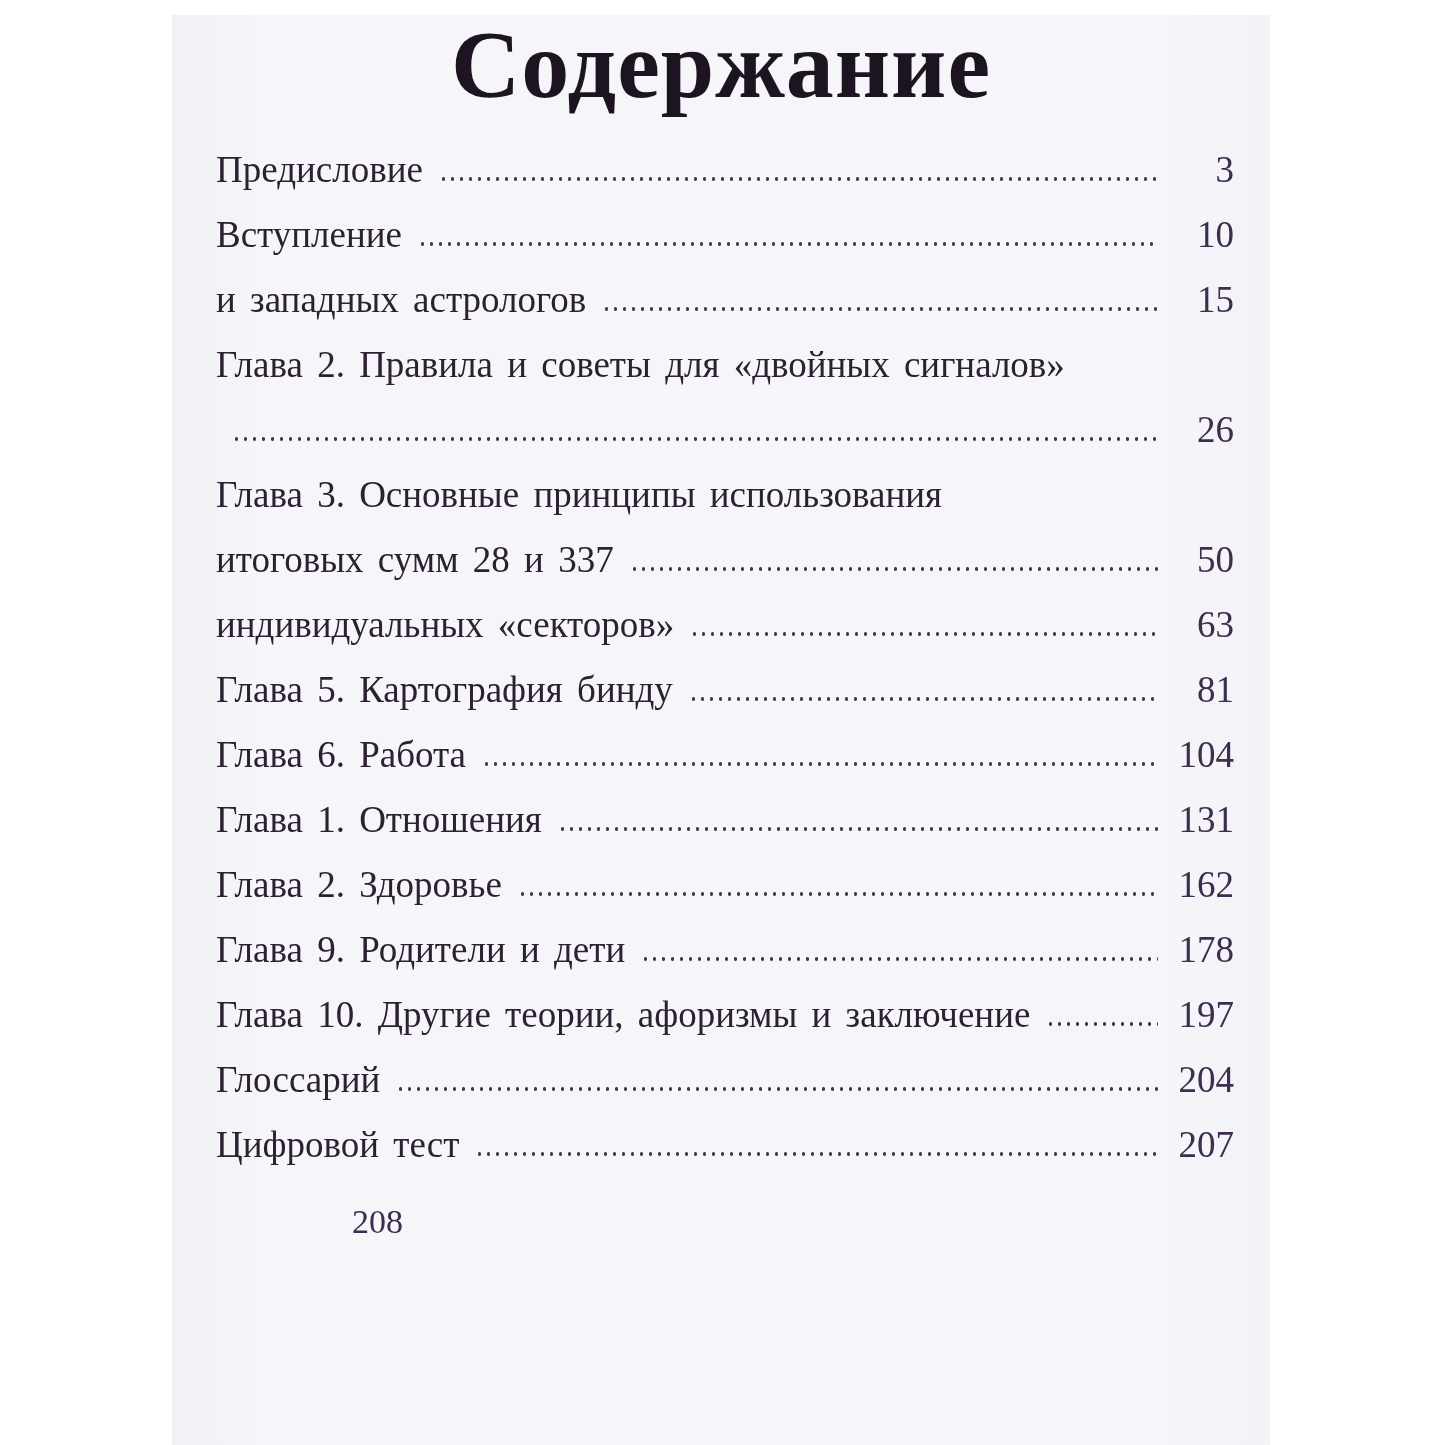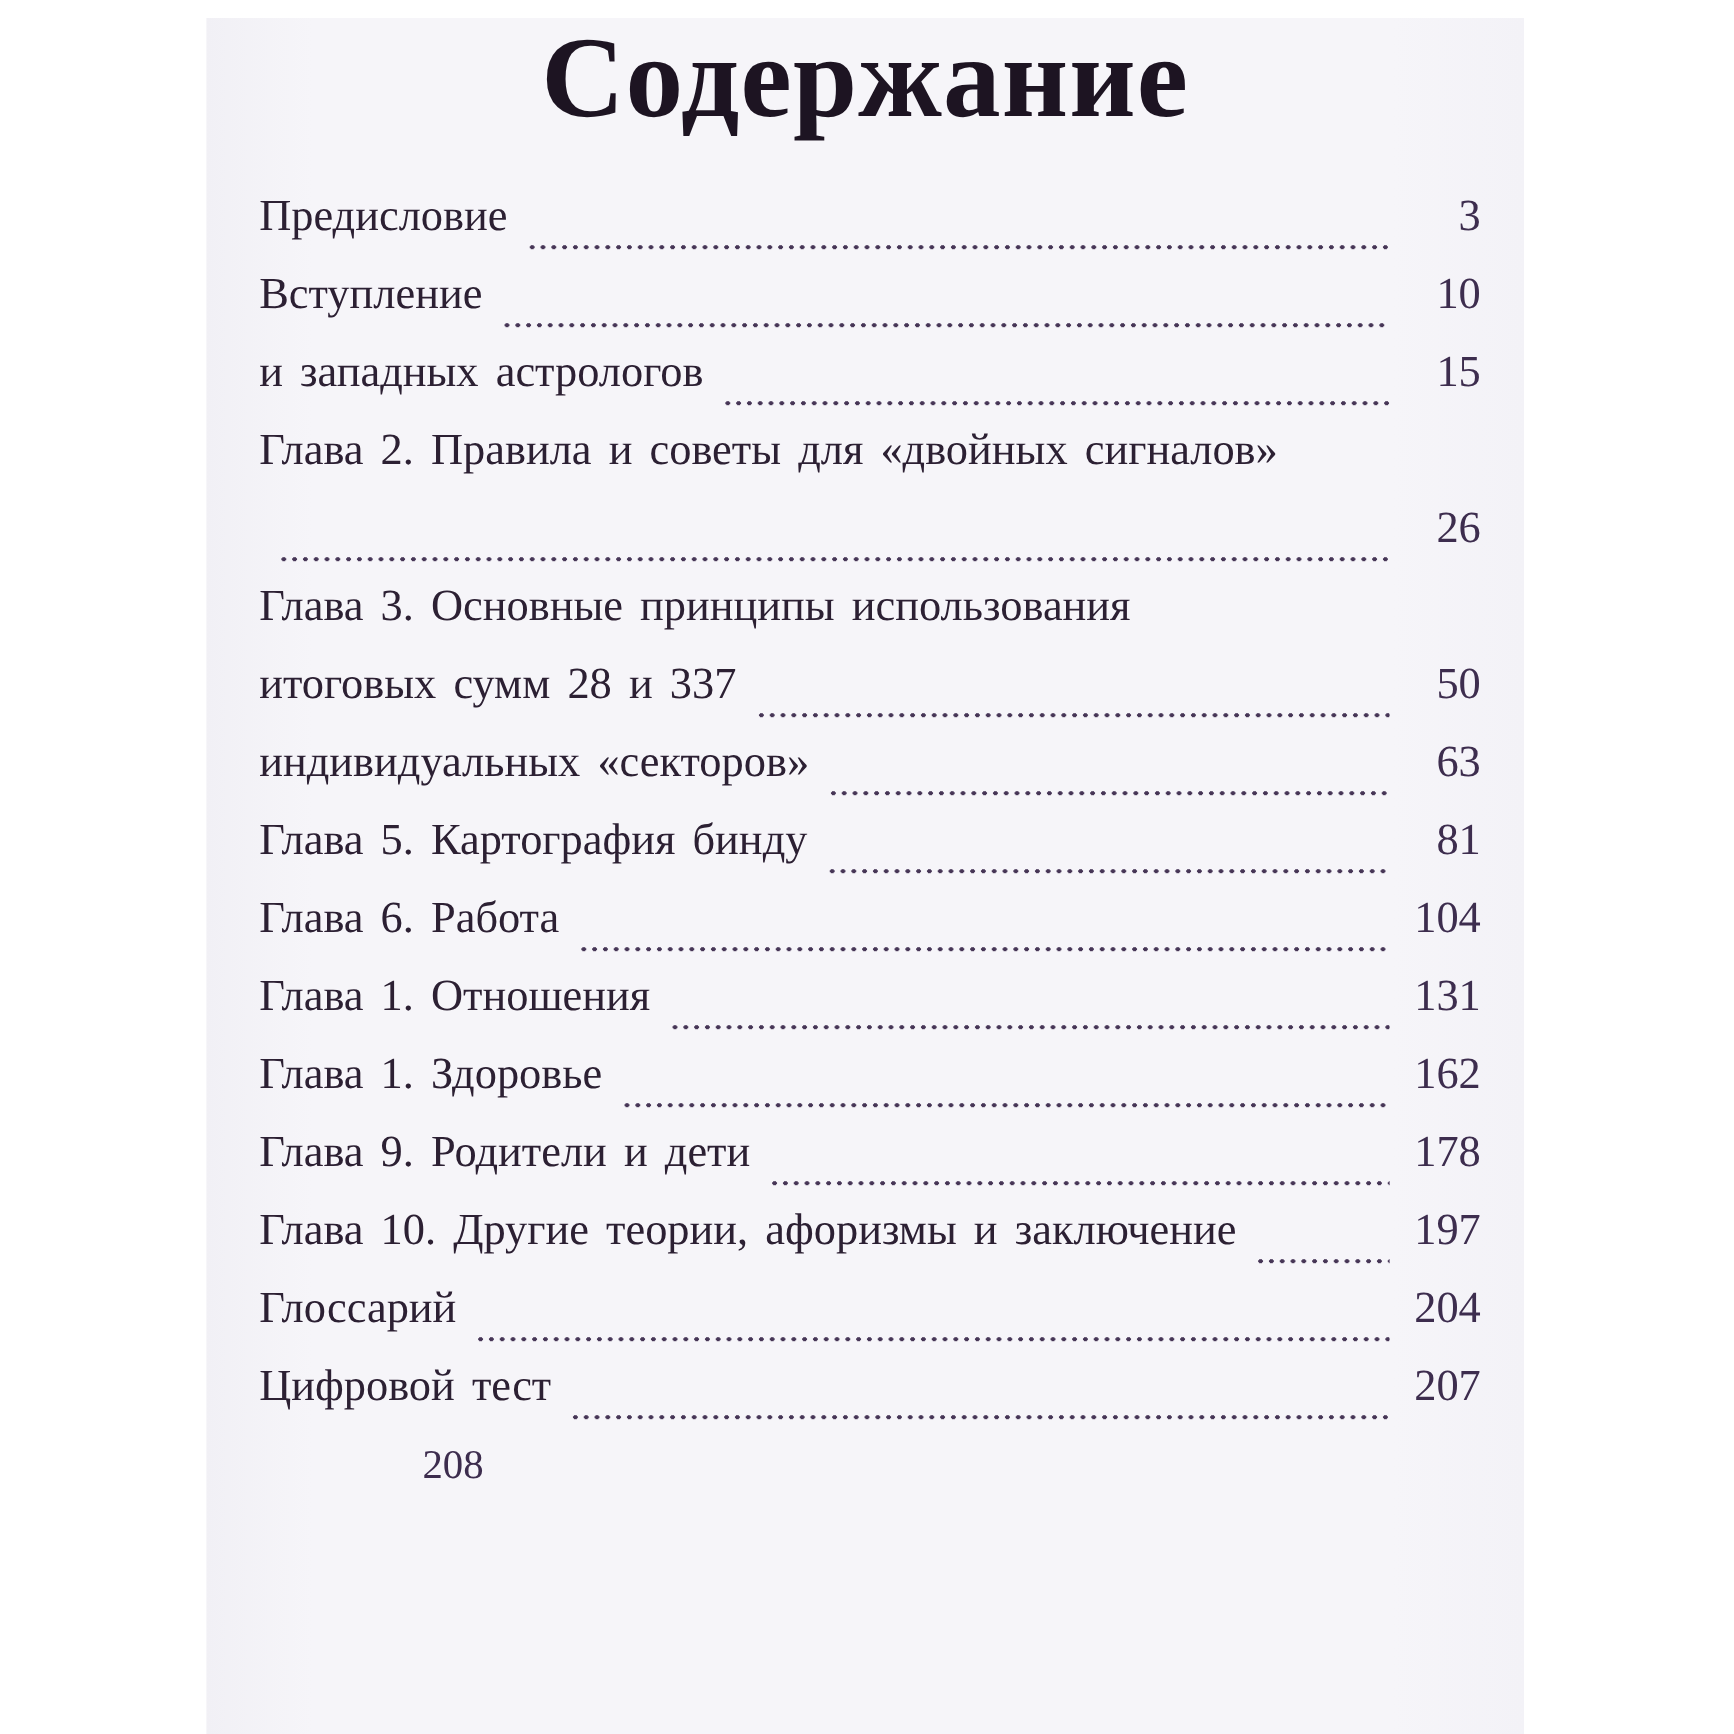--- a/index.html
+++ b/index.html
@@ -31,21 +31,21 @@
     padding-top: 2px;
     line-height: 1.0;
   }
   .toc-list {
     margin-top: 24px;
     padding-left: 44px;
     padding-right: 36px;
   }
   .toc-line {
     display: flex;
-    align-items: flex-end;
+    align-items: center;
     height: 65px;
     font-size: 37px;
     white-space: nowrap;
     word-spacing: 5px;
   }
   .line-text {
     flex: 0 1 auto;
     overflow: hidden;
   }
   .leader {
@@ -142,21 +142,21 @@
       </div>
       <div>
         <div class="toc-line">
           <span class="line-text">Глава 1. Отношения</span>
           <span class="leader"></span>
           <span class="page-num">131</span>
         </div>
       </div>
       <div>
         <div class="toc-line">
-          <span class="line-text">Глава 1. Здоровье</span>
+          <span class="line-text">Глава 2. Здоровье</span>
           <span class="leader"></span>
           <span class="page-num">162</span>
         </div>
       </div>
       <div>
         <div class="toc-line">
           <span class="line-text">Глава 9. Родители и дети</span>
           <span class="leader"></span>
           <span class="page-num">178</span>
         </div>

